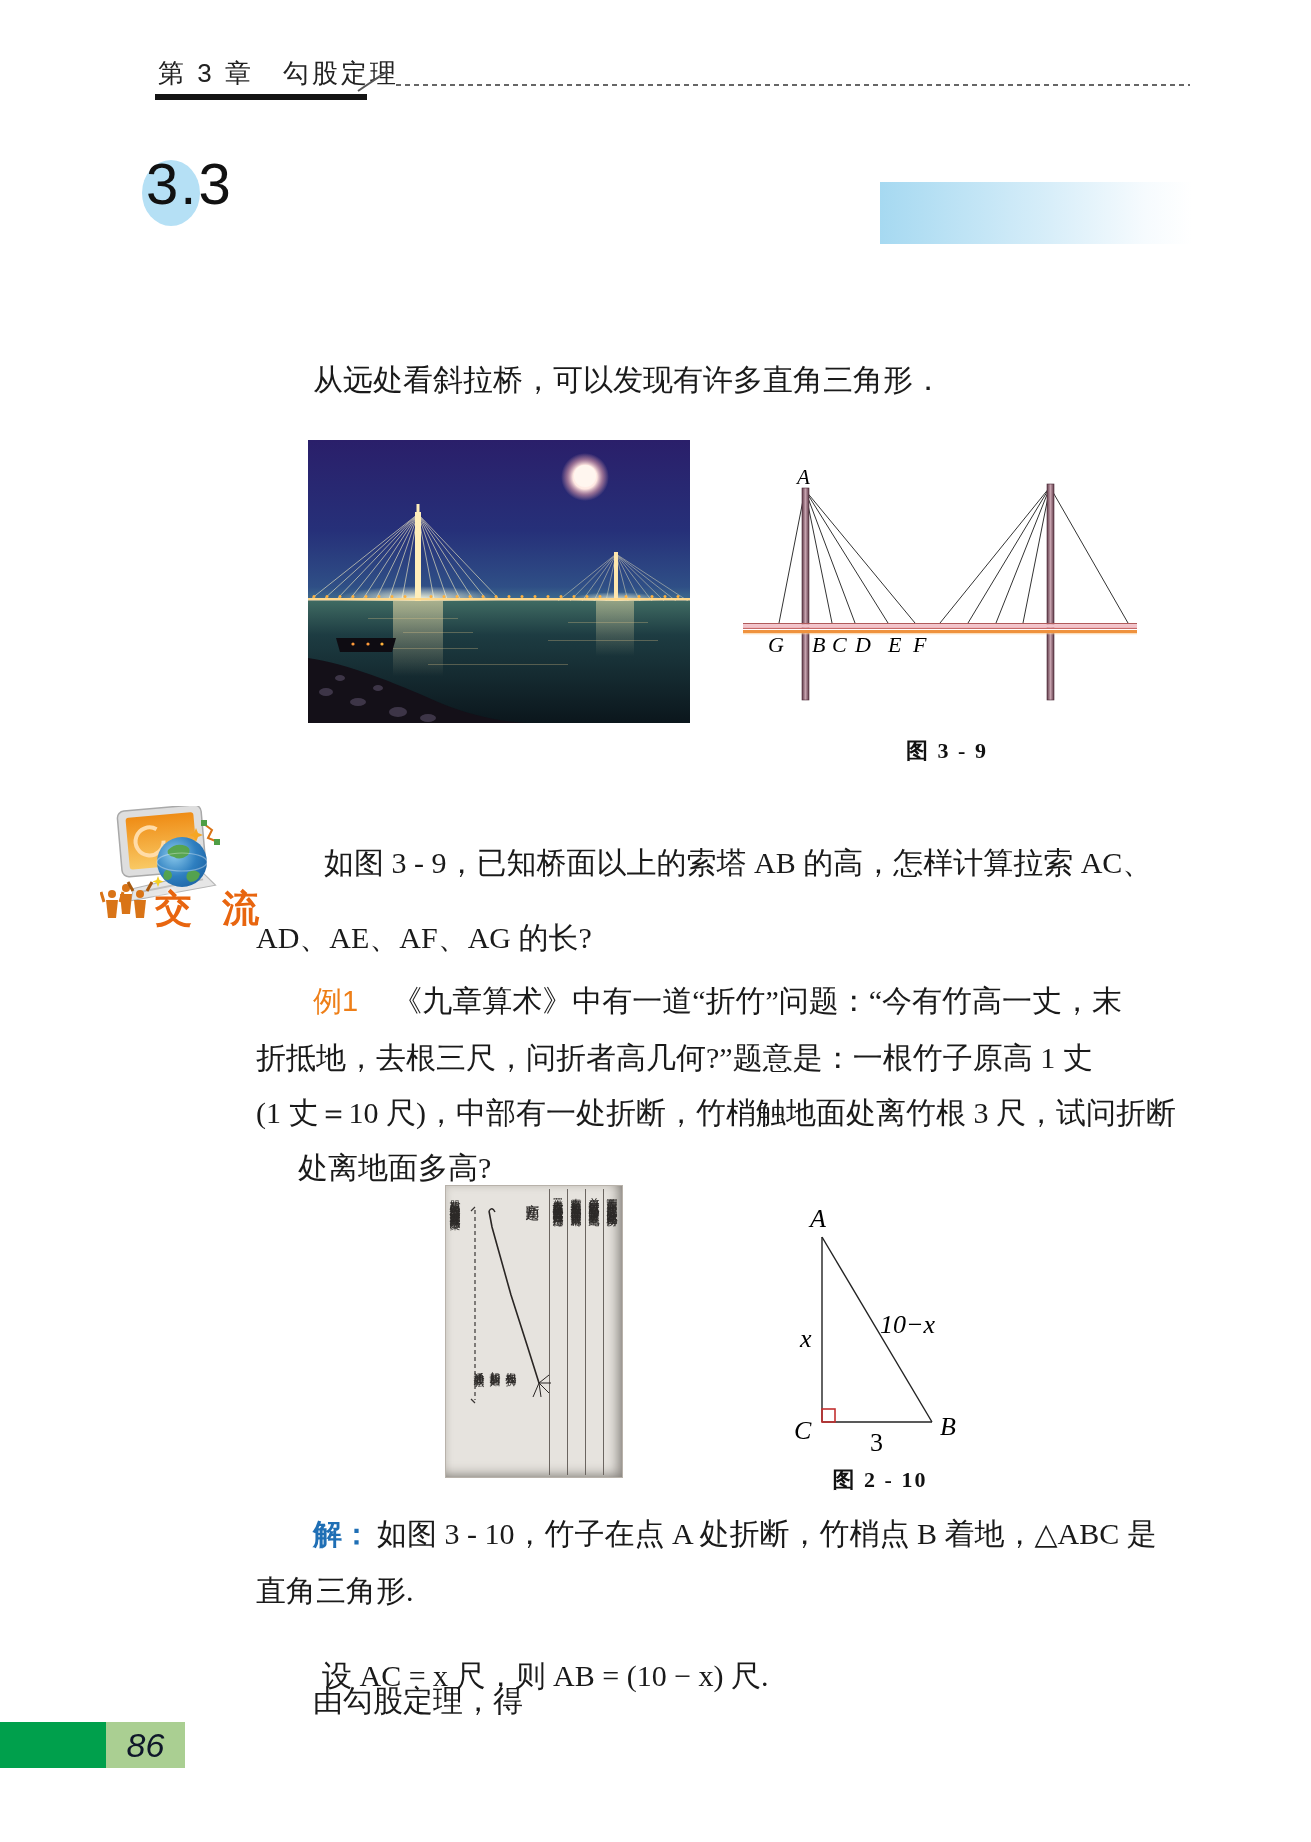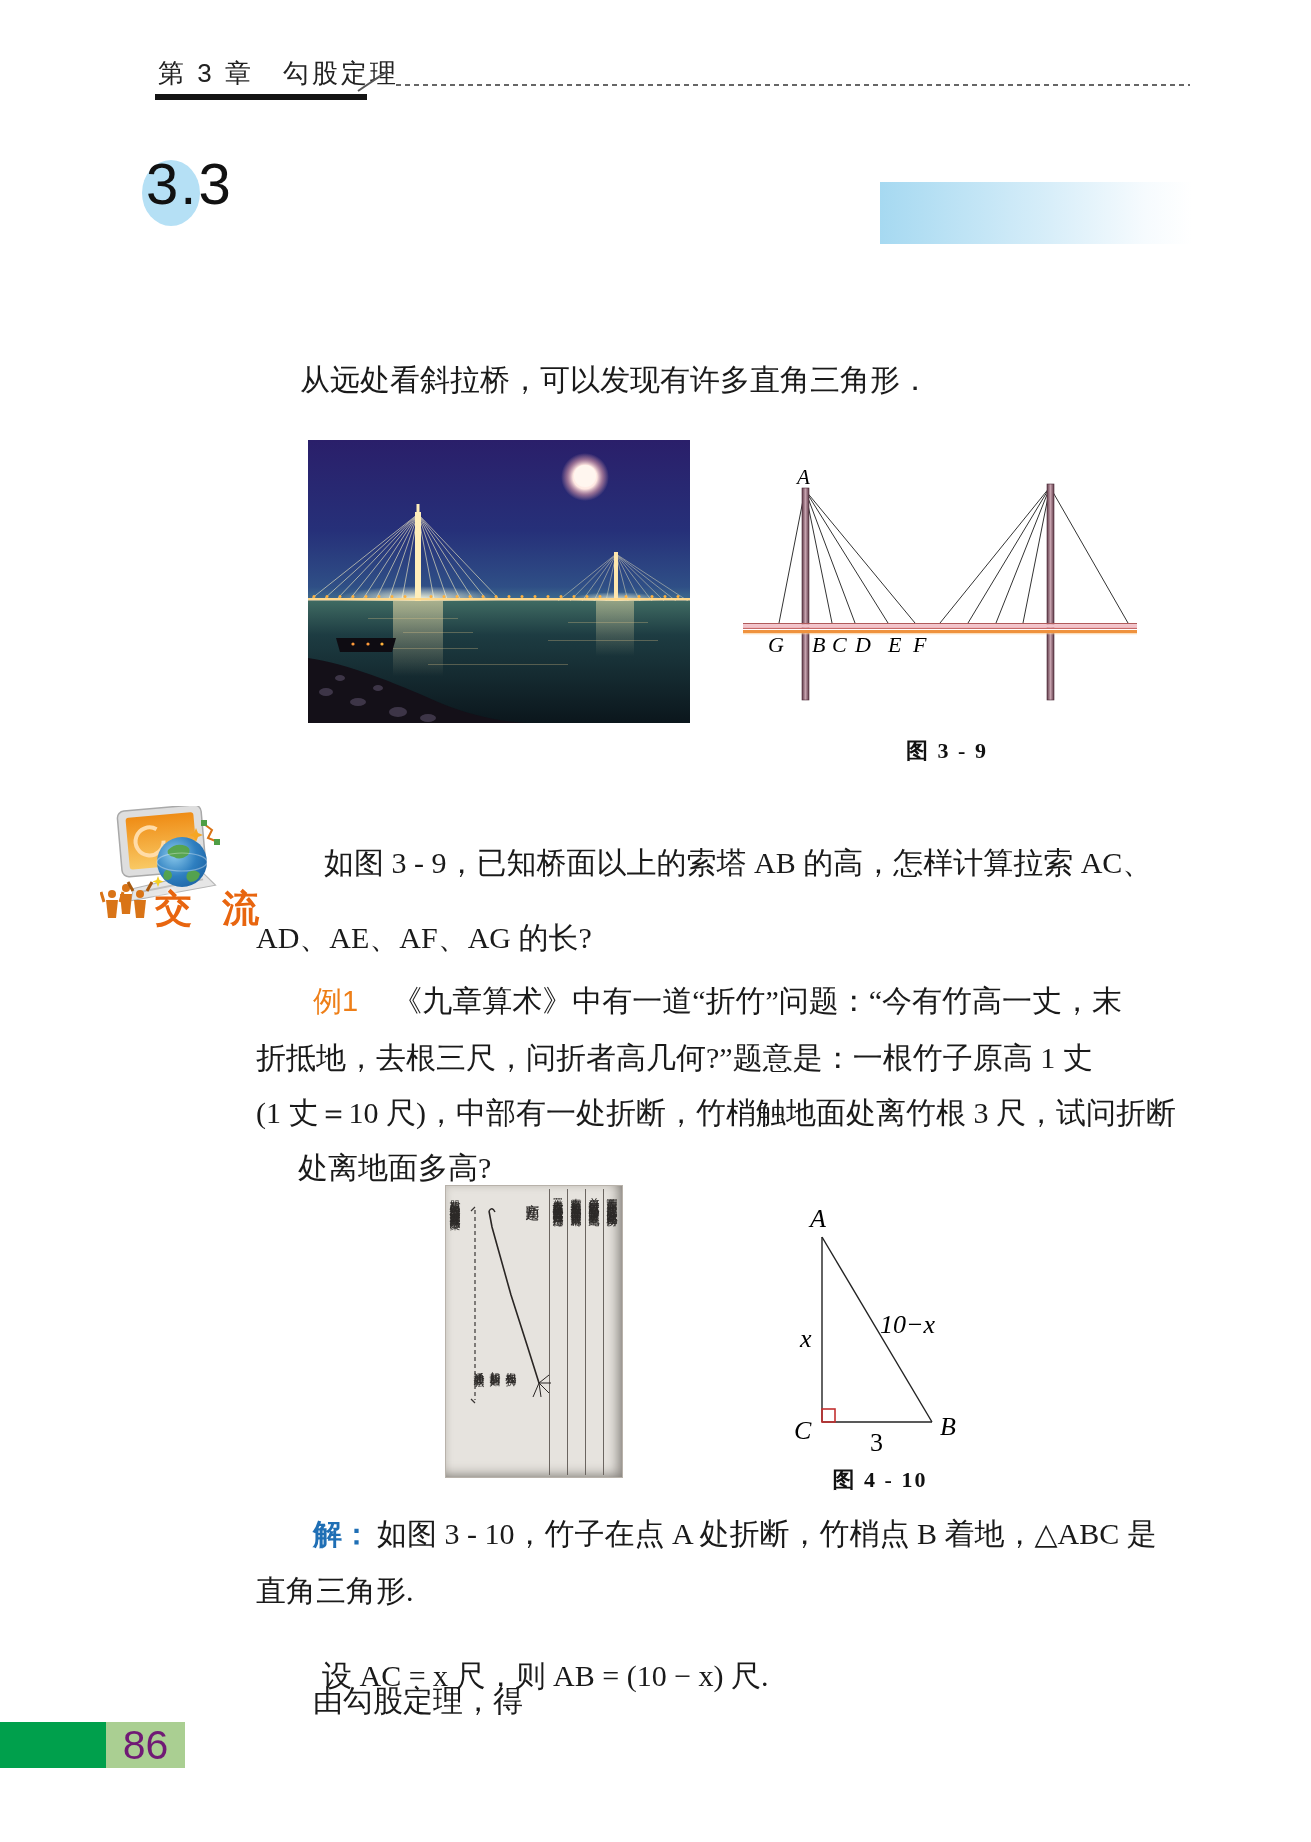--- a/index.html
+++ b/index.html
@@ -49,37 +49,37 @@
         overflow:hidden;}
   .scan-col{position:absolute;writing-mode:vertical-rl;font-size:11px;line-height:15px;color:#2d2a28;
             filter:blur(0.5px);letter-spacing:1px;font-family:"Liberation Serif","DejaVu Serif",serif;}
   .scan-rule{border-left:1px solid #6b6560;}
   .scan-art{position:absolute;left:0;top:0;width:178px;height:293px;}
 
   
   .bar-dark{position:absolute;left:0;top:1722px;width:106px;height:46px;background:#00a04c;}
   .bar-light{position:absolute;left:106px;top:1722px;width:79px;height:46px;background:#aacf92;
              display:flex;align-items:center;justify-content:center;}
-  .page-num{font-family:"Liberation Sans","DejaVu Sans",sans-serif;font-size:41px;color:#701a75;}
+  .page-num{font-family:"Liberation Sans","DejaVu Sans",sans-serif;font-size:34px;color:#0f172a;font-style:italic;}
 </style>
 </head>
 <body>
 
 <div id="page">
 
   <div class="chapter-title">第 3 章　勾股定理</div>
   <div class="chapter-underline"></div>
   <div class="chapter-slash"></div>
   <div class="chapter-dashes"></div>
 
   <div class="sec-bubble"></div>
   <div class="sec-num"><span>3</span><span>.3</span></div>
   <div class="title-band"></div>
 
-  <div class="body-line" style="left:300px;top:362px;">从远处看斜拉桥，可以发现有许多直角三角形．</div>
+  <div class="body-line" style="left:313px;top:362px;">从远处看斜拉桥，可以发现有许多直角三角形．</div>
 
   <svg class="photo" viewBox="0 0 382 283">
     <defs>
       <linearGradient id="pgSky" x1="0" x2="0" y1="0" y2="1">
         <stop offset="0" stop-color="#2a1f6a"></stop>
           <stop offset="0.32" stop-color="#263079"></stop>
         <stop offset="0.52" stop-color="#2f4f86"></stop>
           <stop offset="0.57" stop-color="#41708f"></stop>
       </linearGradient>
       <linearGradient id="pgWater" x1="0" x2="0" y1="0" y2="1">
@@ -326,21 +326,21 @@
     <rect x="62" y="214" width="13" height="13" fill="none" stroke="#c23030" stroke-width="1.6"></rect>
     <g font-size="26" font-family="Liberation Serif,DejaVu Serif,serif" font-style="italic">
       <text x="50" y="32">A</text>
       <text x="34" y="244">C</text>
       <text x="180" y="240">B</text>
       <text x="40" y="152">x</text>
       <text x="120" y="138">10−x</text>
       <text x="110" y="256" font-style="normal">3</text>
     </g>
   </svg>
-  <div class="fig-caption" style="left:810px;top:1465px;width:140px;">图 4 - 10</div>
+  <div class="fig-caption" style="left:810px;top:1465px;width:140px;">图 2 - 10</div>
 
   <div class="body-line" style="left:313px;top:1516px;"><span class="sol-tag">解：</span><span>如图 3 - 10，竹子在点 A 处折断，竹梢点 B 着地，△ABC 是</span></div>
   <div class="body-line" style="left:256px;top:1573px;">直角三角形.</div>
   <div class="body-line" style="left:322px;top:1628px;margin-top:30px;">设 AC = x 尺，则 AB = (10 − x) 尺.</div>
   <div class="body-line" style="left:313px;top:1683px;">由勾股定理，得</div>
 
   <div class="bar-dark"></div>
   <div class="bar-light">
     <span class="page-num">86</span>
   </div>

